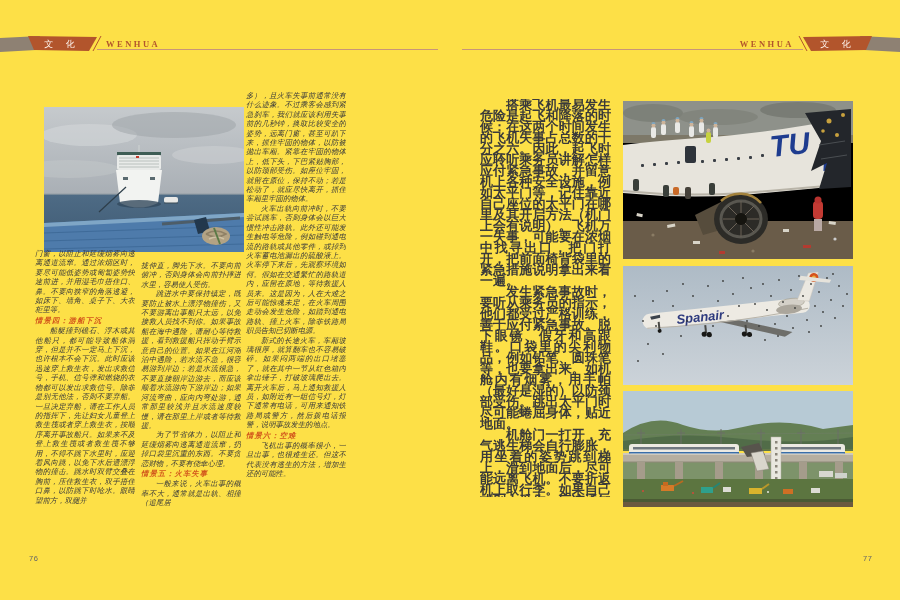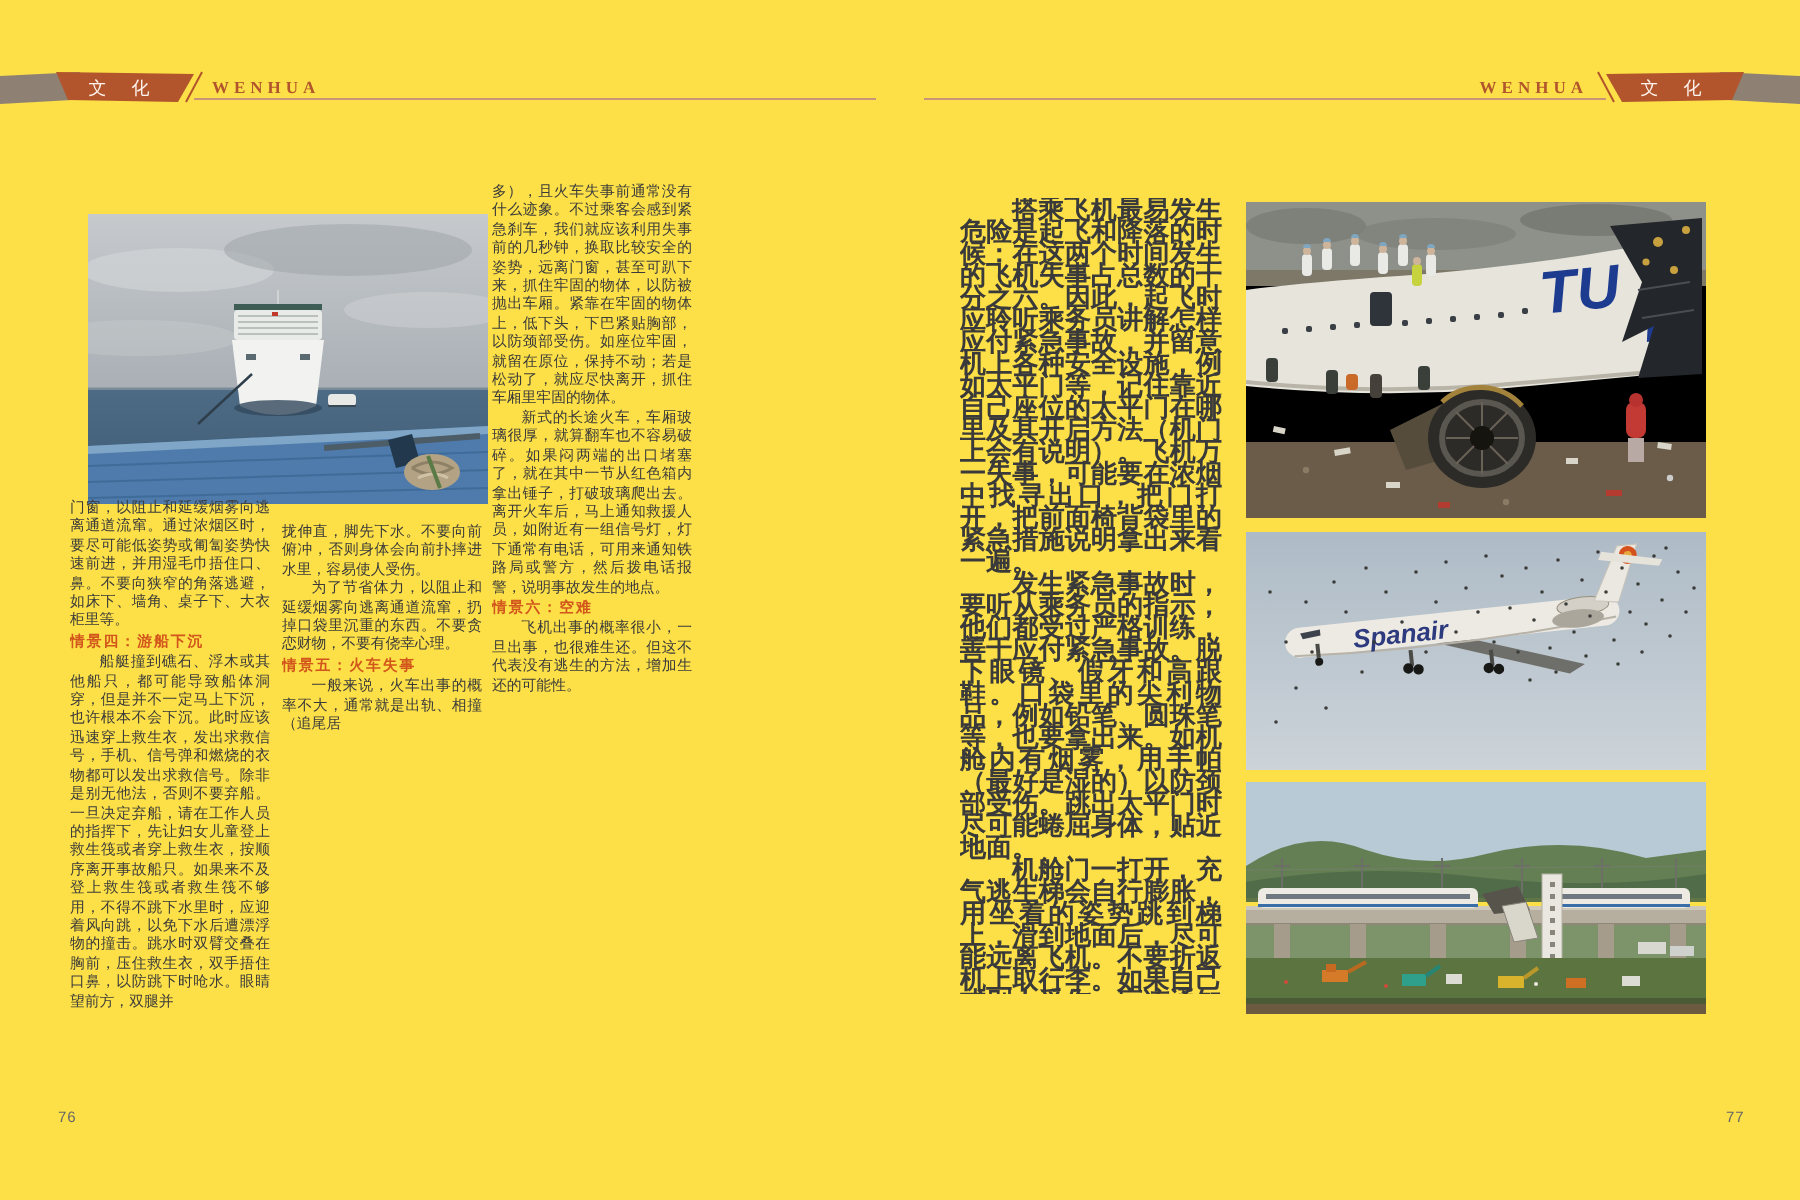--- a/index.html
+++ b/index.html
@@ -3,21 +3,21 @@
 <meta charset="utf-8">
 <style>
   html,body{margin:0;padding:0;background:#9a9a9a;}
   .sheet{position:relative;width:900px;height:600px;margin:0 auto;background:#fde047;
          font-family:"Liberation Sans","DejaVu Sans",sans-serif;overflow:hidden;}
   
   .hdr-svg{position:absolute;left:0;top:30px;}
   .wordmark{font-family:"Liberation Serif","DejaVu Serif",serif;font-weight:bold;letter-spacing:2.5px;}
   
   .col{position:absolute;text-align:justify;color:#3a3a3a;overflow:hidden;}
-  .col-left{font-size:7.4px;line-height:9.4px;width:100px;}
+  .col-left{font-size:7.4px;line-height:9.4px;width:100px;font-style:italic;}
   .col-right{font-size:13px;line-height:11px;width:131px;font-weight:bold;}
   .blk{margin:0;padding:0;}
   .p{text-indent:2em;}
   .cont{text-indent:0;}
   .h{color:#d2561c;font-weight:bold;text-indent:0;letter-spacing:1px;margin:1px 0;
      font-family:"Liberation Serif","DejaVu Serif",serif;}
   .byline{text-indent:0;text-align:right;padding-right:6px;}
   
   .photo{position:absolute;display:block;}
   .pagenum{position:absolute;font-size:7.5px;color:#666;letter-spacing:.5px;}
@@ -379,26 +379,28 @@
     <rect x="0" y="111" width="230" height="5" fill="#6b5a3f"></rect>
   </svg>
 
   <div class="col col-left" style="left:35px;top:249px;height:256px;">
       <p class="blk cont">门窗，以阻止和延缓烟雾向逃离通道流窜。通过浓烟区时，要尽可能低姿势或匍匐姿势快速前进，并用湿毛巾捂住口、鼻。不要向狭窄的角落逃避，如床下、墙角、桌子下、大衣柜里等。</p>
       <p class="blk h">情景四：游船下沉</p>
       <p class="blk p">船艇撞到礁石、浮木或其他船只，都可能导致船体洞穿，但是并不一定马上下沉，也许根本不会下沉。此时应该迅速穿上救生衣，发出求救信号，手机、信号弹和燃烧的衣物都可以发出求救信号。除非是别无他法，否则不要弃船。一旦决定弃船，请在工作人员的指挥下，先让妇女儿童登上救生筏或者穿上救生衣，按顺序离开事故船只。如果来不及登上救生筏或者救生筏不够用，不得不跳下水里时，应迎着风向跳，以免下水后遭漂浮物的撞击。跳水时双臂交叠在胸前，压住救生衣，双手捂住口鼻，以防跳下时呛水。眼睛望前方，双腿并</p>
     </div>
   <div class="col col-left" style="left:141px;top:261px;height:272px;">
       <p class="blk cont">拢伸直，脚先下水。不要向前俯冲，否则身体会向前扑摔进水里，容易使人受伤。</p>
+      <p class="blk p">跳进水中要保持镇定，既要防止被水上漂浮物撞伤，又不要游离出事船只太远，以免接救人员找不到你。如果事故船在海中遇险，请耐心等待救援，看到救援船只挥动手臂示意自己的位置。如果在江河湖泊中遇险，若水流不急，很容易游到岸边；若是水流很急，不要直接朝岸边游去，而应该顺着水流游向下游岸边；如果河流弯曲，应向内弯处游，通常那里较浅并且水流速度较慢，请在那里上岸或者等待救援。</p>
       <p class="blk p">为了节省体力，以阻止和延缓烟雾向逃离通道流窜，扔掉口袋里沉重的东西。不要贪恋财物，不要有侥幸心理。</p>
       <p class="blk h">情景五：火车失事</p>
       <p class="blk p">一般来说，火车出事的概率不大，通常就是出轨、相撞（追尾居</p>
     </div>
   <div class="col col-left" style="left:246px;top:91px;height:434px;">
       <p class="blk cont">多），且火车失事前通常没有什么迹象。不过乘客会感到紧急刹车，我们就应该利用失事前的几秒钟，换取比较安全的姿势，远离门窗，甚至可趴下来，抓住牢固的物体，以防被抛出车厢。紧靠在牢固的物体上，低下头，下巴紧贴胸部，以防颈部受伤。如座位牢固，就留在原位，保持不动；若是松动了，就应尽快离开，抓住车厢里牢固的物体。</p>
+      <p class="blk p">火车出轨向前冲时，不要尝试跳车，否则身体会以巨大惯性冲击路轨。此外还可能发生触电等危险，例如碰到通电流的路轨或其他零件，或掉到火车蓄电池漏出的硫酸液上。火车停下来后，先观察环境如何。假如在交通繁忙的路轨道内，应留在原地，等待救援人员来。这是因为，人在大难之后可能惊魂未定，在火车周围走动会发生危险，如踏到通电路轨、撞上火车，除非铁路局职员告知已切断电源。</p>
       <p class="blk p">新式的长途火车，车厢玻璃很厚，就算翻车也不容易破碎。如果闷两端的出口堵塞了，就在其中一节从红色箱内拿出锤子，打破玻璃爬出去。离开火车后，马上通知救援人员，如附近有一组信号灯，灯下通常有电话，可用来通知铁路局或警方，然后拨电话报警，说明事故发生的地点。</p>
       <p class="blk h">情景六：空难</p>
       <p class="blk p">飞机出事的概率很小，一旦出事，也很难生还。但这不代表没有逃生的方法，增加生还的可能性。</p>
     </div>
   <div class="col col-right" style="left:480px;top:99px;height:398px;">
       <p class="blk p">搭乘飞机最易发生危险是起飞和降落的时候：在这两个时间发生的飞机失事占总数的十分之六。因此，起飞时应聆听乘务员讲解怎样应付紧急事故，并留意机上各种安全设施，例如太平门等，记住靠近自己座位的太平门在哪里及其开启方法（机门上会有说明）。飞机万一失事，可能要在浓烟中找寻出口，把门打开，把前面椅背袋里的紧急措施说明拿出来看一遍。</p>
       <p class="blk p">发生紧急事故时，要听从乘务员的指示，他们都受过严格训练，善于应付紧急事故。脱下眼镜、假牙和高跟鞋。口袋里的尖利物品，例如铅笔、圆珠笔等，也要拿出来。如机舱内有烟雾，用手帕（最好是湿的）以防颈部受伤。跳出太平门时尽可能蜷屈身体，贴近地面。</p>
       <p class="blk p">机舱门一打开，充气逃生梯会自行膨胀，用坐着的姿势跳到梯上，滑到地面后，尽可能远离飞机。不要折返机上取行李。如果自己或别人受伤，应该通知机组人员，他们受过急救训练。等待救援时设法和其他乘客交谈，安慰伤者，保持求生意志。如可选择座位，应尽可能坐在机舱前部，机尾颠簸和噪音较厉害，机头则比较平稳，所以头等舱都设在前部。</p>
       <p class="blk p">最后请记住，万一发生坠机事故，无论坐在哪里都没有什么区别。</p>
       <p class="blk byline">（廖华）</p>

